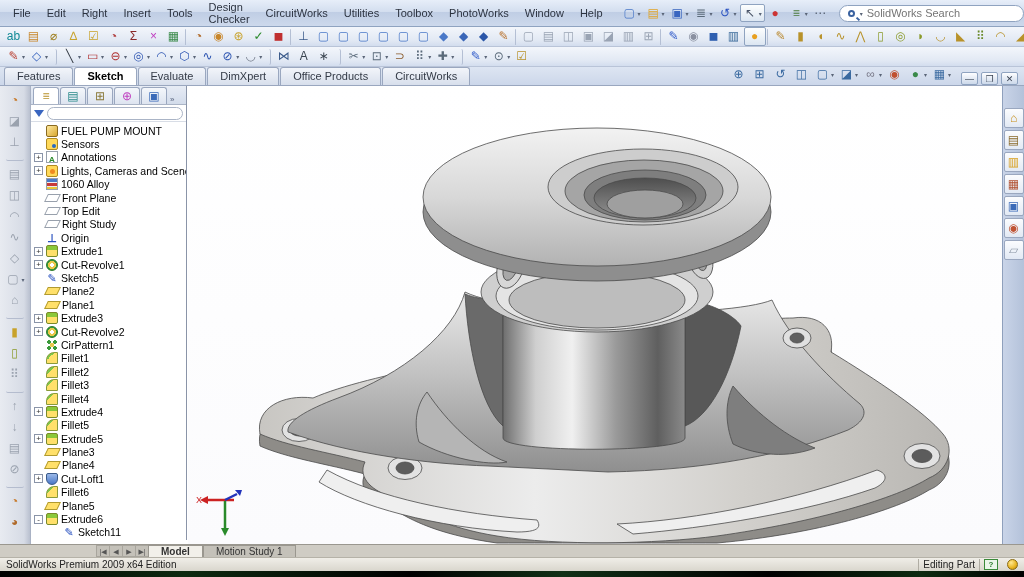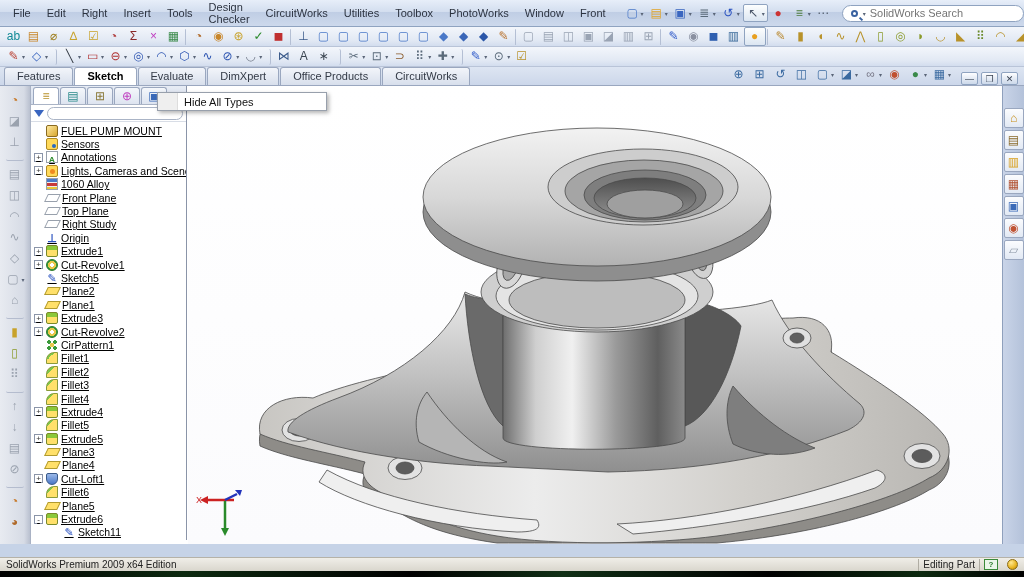--- a/index.html
+++ b/index.html
@@ -59,21 +59,21 @@
   
   #fpanel{position:absolute;left:31px;top:0;width:156px;height:454px;background:#fff;border-right:1px solid #8a94a8;}
   #ptabs{display:flex;align-items:flex-end;height:19px;background:linear-gradient(180deg,#e7ecf5,#d3dcEB);border-bottom:1px solid #aab4c6;padding-left:2px;}
   .ptab{width:26px;height:17px;text-align:center;background:linear-gradient(180deg,#f4f7fb,#dde4f0);
     border:1px solid #9aa7bf;border-bottom:none;border-radius:3px 3px 0 0;margin-right:1px;font-size:11px;line-height:16px;}
   .ptab.active{background:#fff;}
   #ptab-overflow{margin-left:2px;font:8px "Liberation Sans",sans-serif;color:#55607a;}
   #filterrow{display:flex;align-items:center;gap:3px;height:17px;padding:1px 3px;border-bottom:1px solid #d8dde6;}
   #funnel{width:0;height:0;border-left:5px solid transparent;border-right:5px solid transparent;border-top:7px solid #3a66c0;flex:0 0 10px;}
   #filter-input{flex:1;height:13px;border:1px solid #aab4c6;border-radius:7px;font:9px "Liberation Sans",sans-serif;padding:0 6px;outline:none;color:#444;}
-  #tree{padding-top:2px;text-decoration:underline;}
+  #tree{padding-top:2px;}
   .trow{display:flex;align-items:center;gap:3px;height:13.4px;padding-left:3px;white-space:nowrap;overflow:hidden;}
   .tlabel{font:10.5px "Liberation Sans",sans-serif;color:#000;}
   .exp{width:9px;height:9px;flex:0 0 9px;border:1px solid #8a94a8;background:#fff;font:8px/7px "Liberation Sans",sans-serif;text-align:center;color:#333;}
   .exp:empty{visibility:hidden;}
   .tico{width:12px;height:12px;flex:0 0 12px;position:relative;display:inline-block;font-size:11px;line-height:12px;text-align:center;}
   .tico.part{background:linear-gradient(135deg,#ffe9a0,#d8a830);border:1px solid #8a6a20;border-radius:2px;}
   .tico.sensors{background:#ffd95a;border:1px solid #b08a20;border-radius:2px;}
   .tico.sensors::after{content:"";position:absolute;right:1px;bottom:1px;width:4px;height:4px;border-radius:50%;background:#2a6ac0;}
   .tico.annot{background:#fff;border:1px solid #98a0ac;}
   .tico.annot::after{content:"A";font:bold 8px/10px "Liberation Sans",sans-serif;color:#2a8a2a;}
@@ -145,21 +145,21 @@
         <span class="menu-item">Edit</span>
         <span class="menu-item">Right</span>
         <span class="menu-item">Insert</span>
         <span class="menu-item">Tools</span>
         <span class="menu-item">Design Checker</span>
         <span class="menu-item">CircuitWorks</span>
         <span class="menu-item">Utilities</span>
         <span class="menu-item">Toolbox</span>
         <span class="menu-item">PhotoWorks</span>
         <span class="menu-item">Window</span>
-        <span class="menu-item">Front</span>
+        <span class="menu-item">Help</span>
       </div>
     <div id="quickbar">
 
         <span class="qico" title="new-document">
           <span class="tbg" style="color: rgb(74, 120, 200);">▢</span>
           <span class="dd">▾</span>
         </span>
 
         <span class="qico" title="open-document">
           <span class="tbg" style="color: rgb(224, 164, 42);">▤</span>
@@ -846,21 +846,21 @@
 
           <div class="trow">
             <span class="exp"></span>
             <span class="tico planeref"></span>
             <span class="tlabel">Front Plane</span>
           </div>
 
           <div class="trow">
             <span class="exp"></span>
             <span class="tico planeref"></span>
-            <span class="tlabel">Top Plane</span>
+            <span class="tlabel">Top Edit</span>
           </div>
 
           <div class="trow">
             <span class="exp"></span>
             <span class="tico planeref"></span>
             <span class="tlabel">Right Study</span>
           </div>
 
           <div class="trow">
             <span class="exp"></span>
@@ -1088,27 +1088,20 @@
         <text x="2" y="17" font-size="9" fill="#cc2222" font-family="Liberation Sans, sans-serif">X</text>
         <line x1="40" y1="14" x2="14" y2="14" stroke="#cc2222" stroke-width="2.5"></line>
         <polygon points="14,10 14,18 6,14" fill="#cc2222"></polygon>
         <line x1="31" y1="15" x2="31" y2="42" stroke="#2a8a2a" stroke-width="2.5"></line>
         <polygon points="27,42 35,42 31,50" fill="#2a8a2a"></polygon>
         <line x1="31" y1="14" x2="43" y2="8" stroke="#2233bb" stroke-width="2.5"></line>
         <polygon points="41,4 46,10 48,4" fill="#2233bb"></polygon>
       </svg>
     </div>
 
-    <div id="ctxmenu">
-
-        <span style="display:flex;align-items:center;width:100%;height:100%;">
-          <span class="gutter"></span>
-          <span class="mlabel">Hide All Types</span>
-        </span>
-      </div>
 
     <div id="taskpane">
 
         <span class="tp-tab" title="solidworks-resources">
           <span class="tbg" style="color: rgb(200, 144, 26);">⌂</span>
         </span>
 
         <span class="tp-tab" title="design-library">
           <span class="tbg" style="color: rgb(138, 106, 42);">▤</span>
         </span>
@@ -1128,20 +1121,34 @@
         <span class="tp-tab" title="realview-wheel">
           <span class="tbg" style="color: rgb(192, 83, 51);">◉</span>
         </span>
 
         <span class="tp-tab" title="custom-properties">
           <span class="tbg" style="color: rgb(138, 148, 164);">▱</span>
         </span>
       </div>
   </div>
 
+  <div id="bottomtabs">
+    <span id="vcr">
+
+    <span class="vcr-btn">|◀</span>
+        <span class="vcr-btn">◀</span>
+        <span class="vcr-btn">▶</span>
+        <span class="vcr-btn">▶|</span>
+      </span>
+    <span style="display:flex;">
+
+    <span class="dtab active">Model</span>
+        <span class="dtab">Motion Study 1</span>
+      </span>
+  </div>
 
   <div id="statusbar">
     <span id="status-left">SolidWorks Premium 2009 x64 Edition</span>
     <span id="status-right">
       <span class="divider"></span>
       <span>Editing Part</span>
       <span class="divider"></span>
       <span id="help-cell">?</span>
     </span>
   </div>

